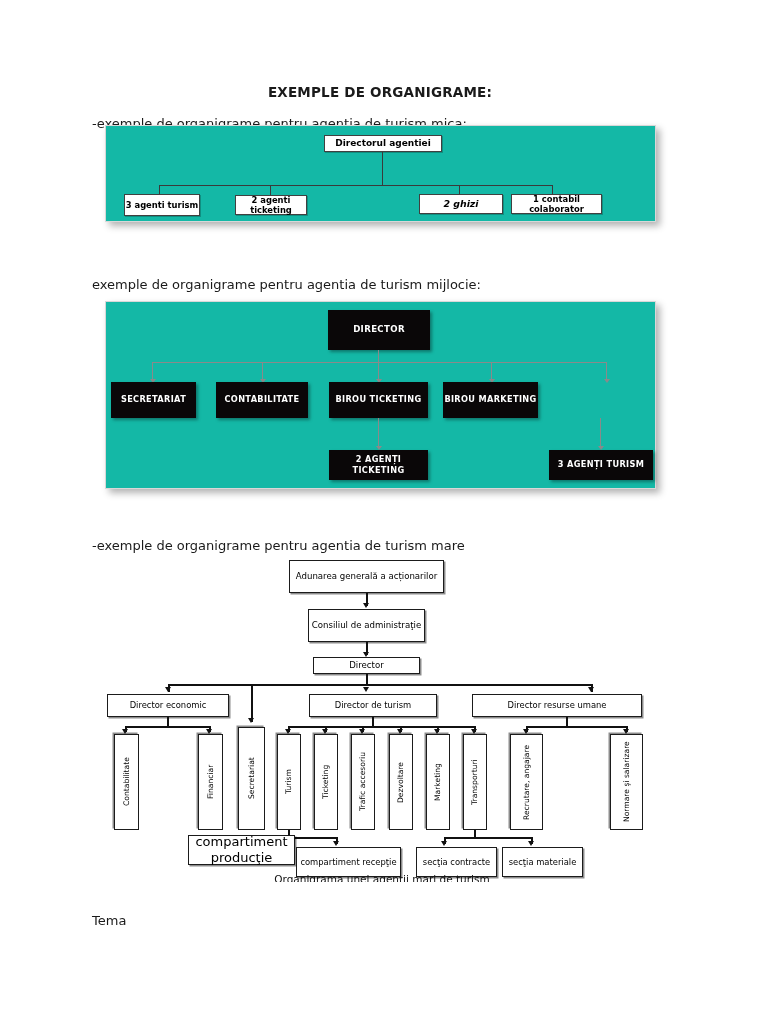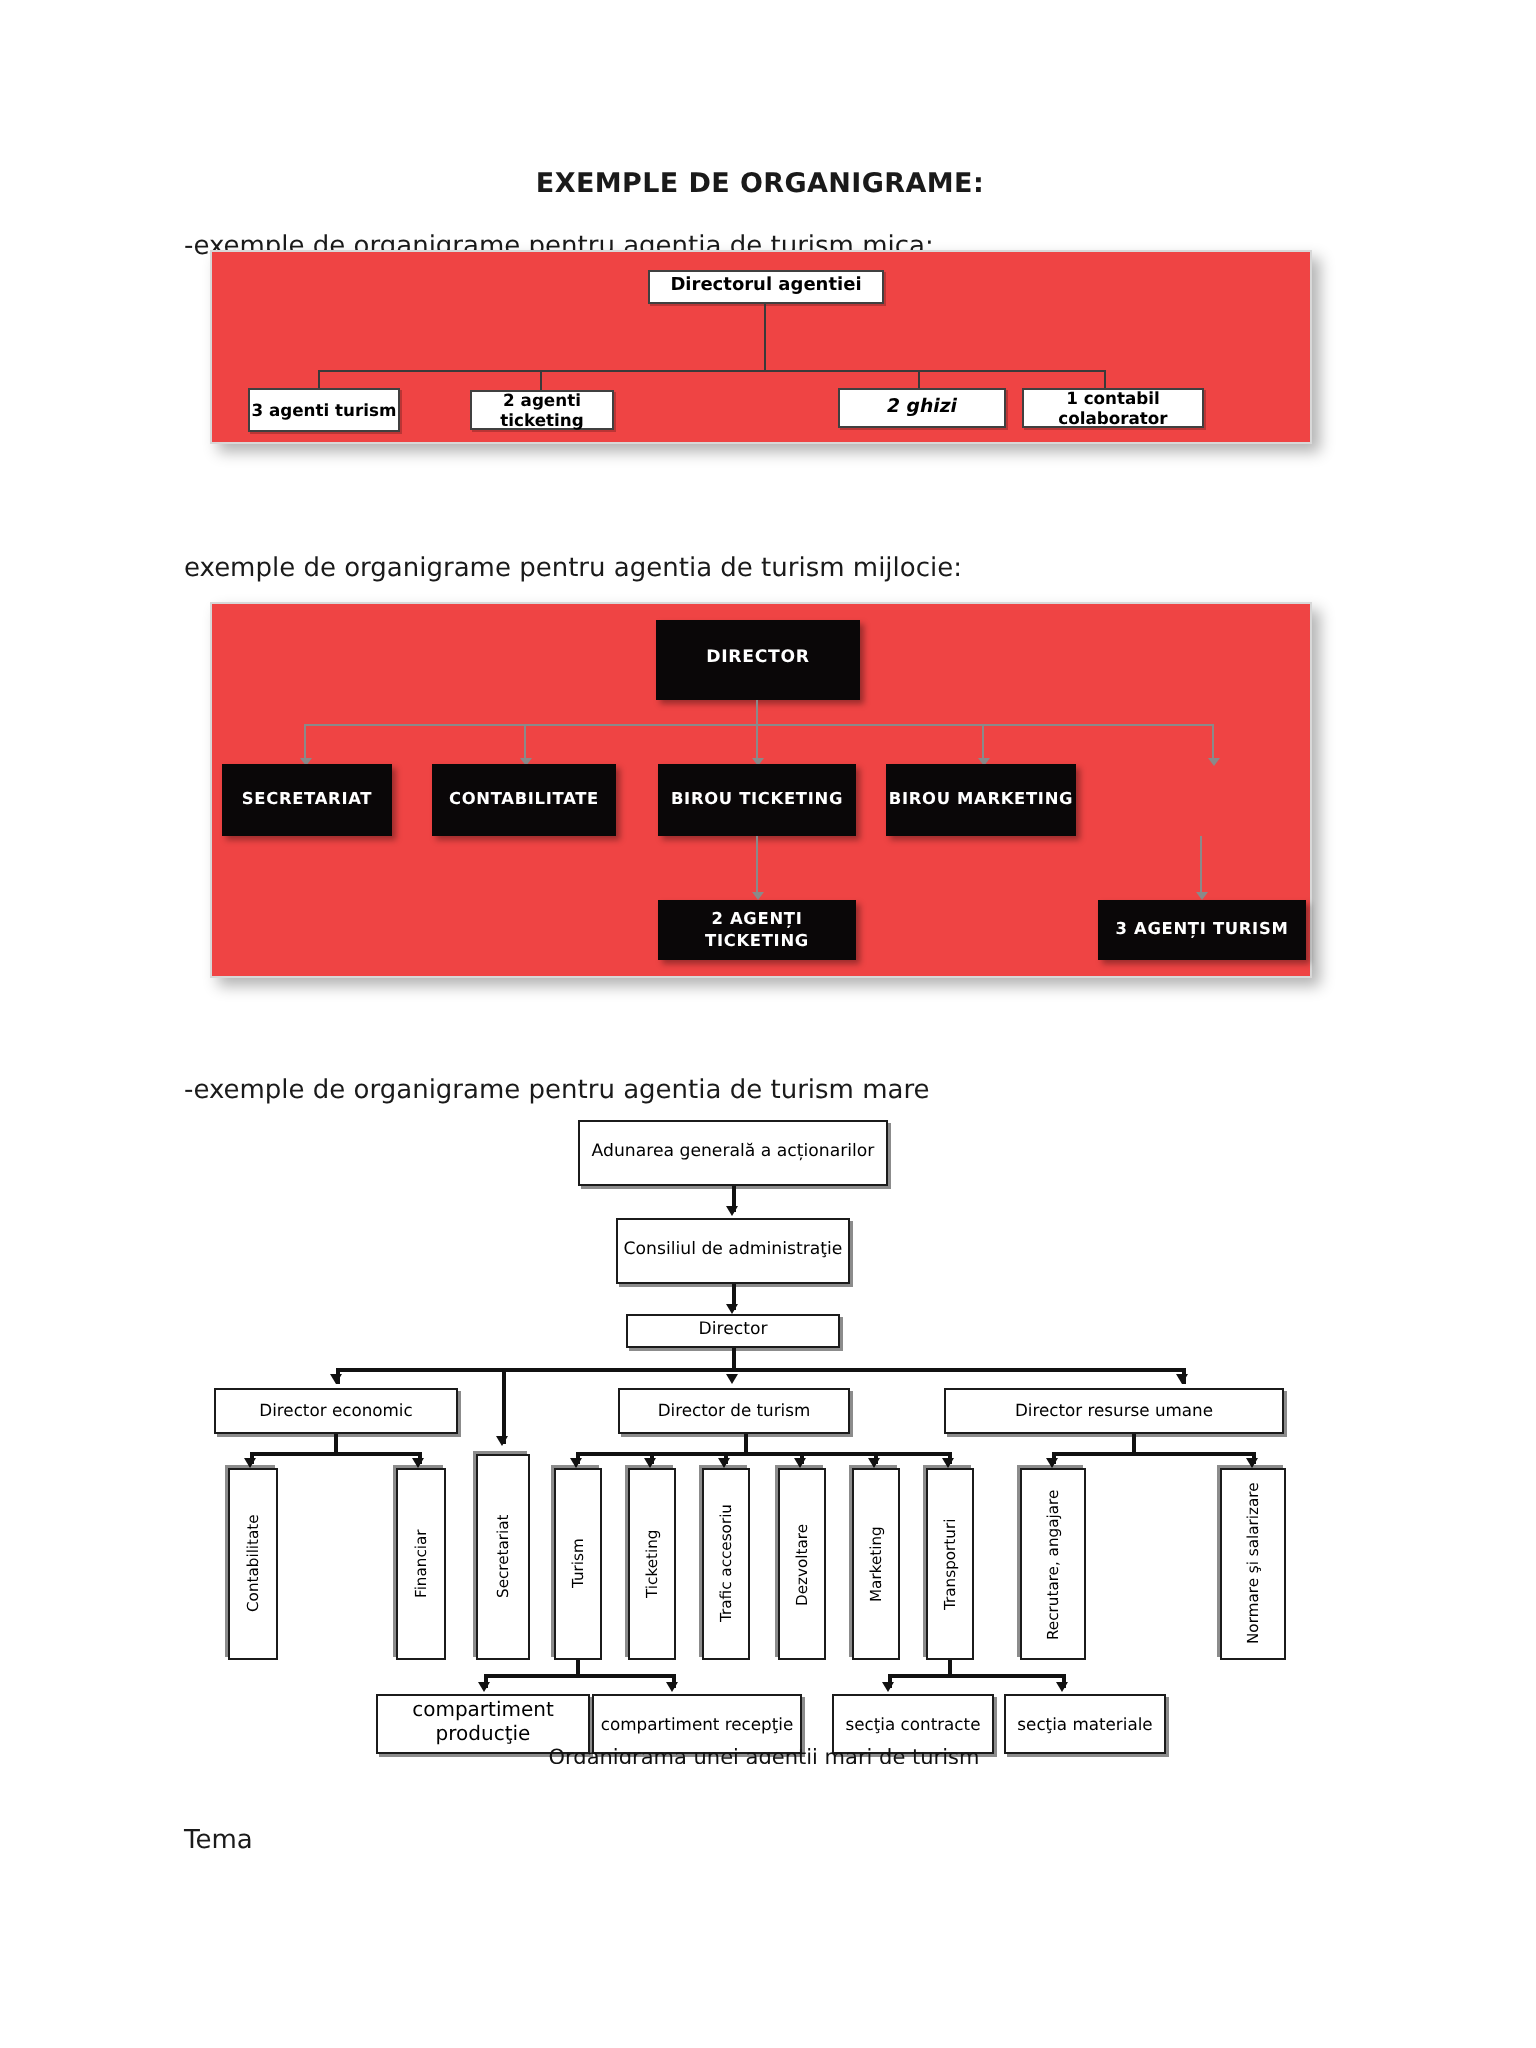--- a/index.html
+++ b/index.html
@@ -20,21 +20,21 @@
     position:absolute; left:92px; top:84px; width:576px;
     text-align:center; font-size:13.5px; font-weight:bold; letter-spacing:.2px;
   }
   .lead-1 { position:absolute; left:92px; top:116px; font-size:13px; }
   .lead-2 { position:absolute; left:92px; top:277px; font-size:13px; }
   .lead-3 { position:absolute; left:92px; top:538px; font-size:13px; }
   .tema   { position:absolute; left:92px; top:913px; font-size:13px; }
 
   
   .framebox {
-    position:absolute; background:#ef4444;
+    position:absolute; background:#14b8a6;
     border:1px solid #d8d8d8;
     box-shadow: 4px 4px 7px rgba(0,0,0,.30);
   }
 
   
   #diag1 { left:105px; top:125px; width:551px; height:97px; }
   .d1box {
     position:absolute; border:1.4px solid #404040; background:#fff;
     font-size:8.4px; font-weight:bold; line-height:1.22;
     display:flex; align-items:center; justify-content:center; text-align:center;
@@ -167,21 +167,21 @@
 
     <div class="d3arrow" style="left:271.4px; top:130px;"></div>
 
     <div class="d3line" style="left:499px; top:127px; width:1.6px; height:8px;"></div>
     <div class="d3arrow" style="left:496.4px; top:130px;"></div>
 
     <div class="d3line" style="left:159px; top:127px; width:1.6px; height:38px;"></div>
     <div class="d3arrow" style="left:156.4px; top:161px;"></div>
 
     <div class="d3box" style="left:15px; top:137px; width:122px; height:23px; font-size:8.4px;">Director economic</div>
-    <div class="d3box" style="left:217px; top:137px; width:116px; height:23px; font-size:8.4px;">Director de turism</div>
+    <div class="d3box" style="left:217px; top:137px; width:128px; height:23px; font-size:8.4px;">Director de turism</div>
     <div class="d3box" style="left:380px; top:137px; width:170px; height:23px; font-size:8.4px;">Director resurse umane</div>
 
     <div class="d3line" style="left:75px; top:160px; width:1.6px; height:10px;"></div>
     <div class="d3line" style="left:33px; top:169px; width:85px; height:1.6px;"></div>
     <div class="d3line" style="left:33px; top:169px; width:1.6px; height:6px;"></div>
     <div class="d3arrow" style="left:30.4px; top:172px;"></div>
     <div class="d3line" style="left:117px; top:169px; width:1.6px; height:6px;"></div>
     <div class="d3arrow" style="left:114.4px; top:172px;"></div>
 
     <div class="d3line" style="left:280px; top:160px; width:1.6px; height:10px;"></div>
@@ -250,21 +250,21 @@
     <div class="d3line" style="left:244px; top:280px; width:1.6px; height:7px;"></div>
     <div class="d3arrow" style="left:241.4px; top:284px;"></div>
 
     <div class="d3line" style="left:382px; top:273px; width:1.6px; height:8px;"></div>
     <div class="d3line" style="left:352px; top:280px; width:88px; height:1.6px;"></div>
     <div class="d3line" style="left:352px; top:280px; width:1.6px; height:7px;"></div>
     <div class="d3arrow" style="left:349.4px; top:284px;"></div>
     <div class="d3line" style="left:439px; top:280px; width:1.6px; height:7px;"></div>
     <div class="d3arrow" style="left:436.4px; top:284px;"></div>
 
-    <div class="d3box" style="left:96px; top:290px; width:107px; height:30px; font-size:10px;">compartiment producţie</div>
+    <div class="d3box" style="left:96px; top:278px; width:107px; height:30px; font-size:13px;">compartiment producţie</div>
     <div class="d3box" style="left:204px; top:290px; width:105px; height:30px; font-size:8.4px;">compartiment recepţie</div>
     <div class="d3box" style="left:324px; top:290px; width:81px; height:30px; font-size:8.4px;">secţia contracte</div>
     <div class="d3box" style="left:410px; top:290px; width:81px; height:30px; font-size:8.4px;">secţia materiale</div>
 
     <div class="d3caption">Organigrama unei agenţii mari de turism</div>
   </div>
 
 </div>
 
 </body></html>

